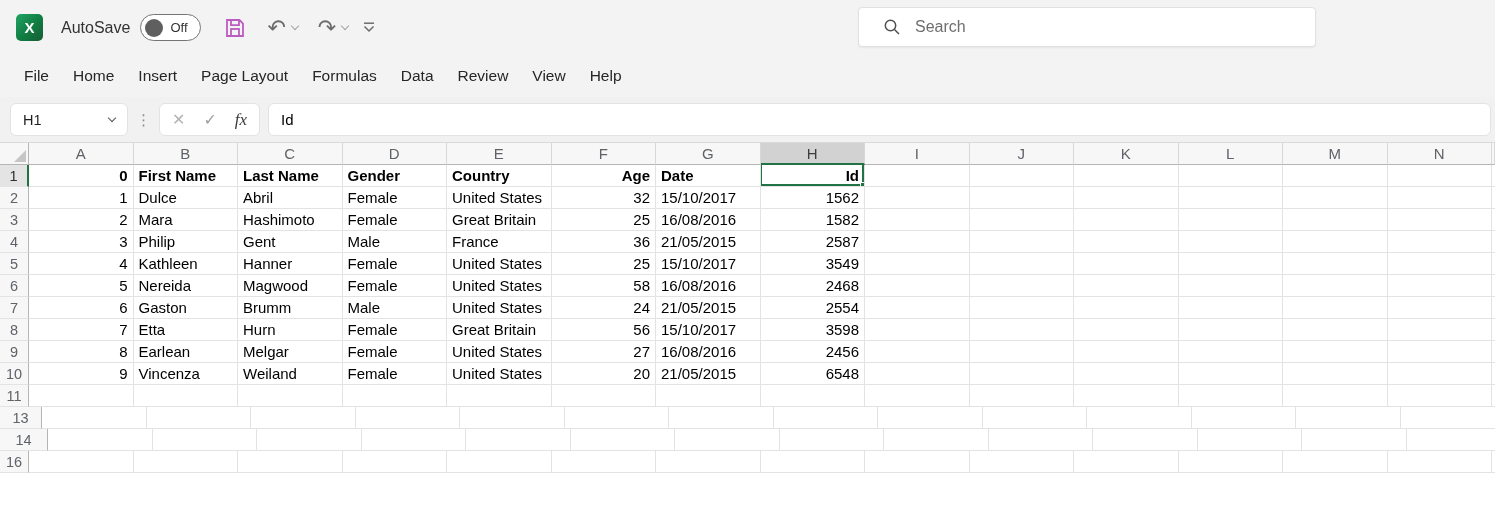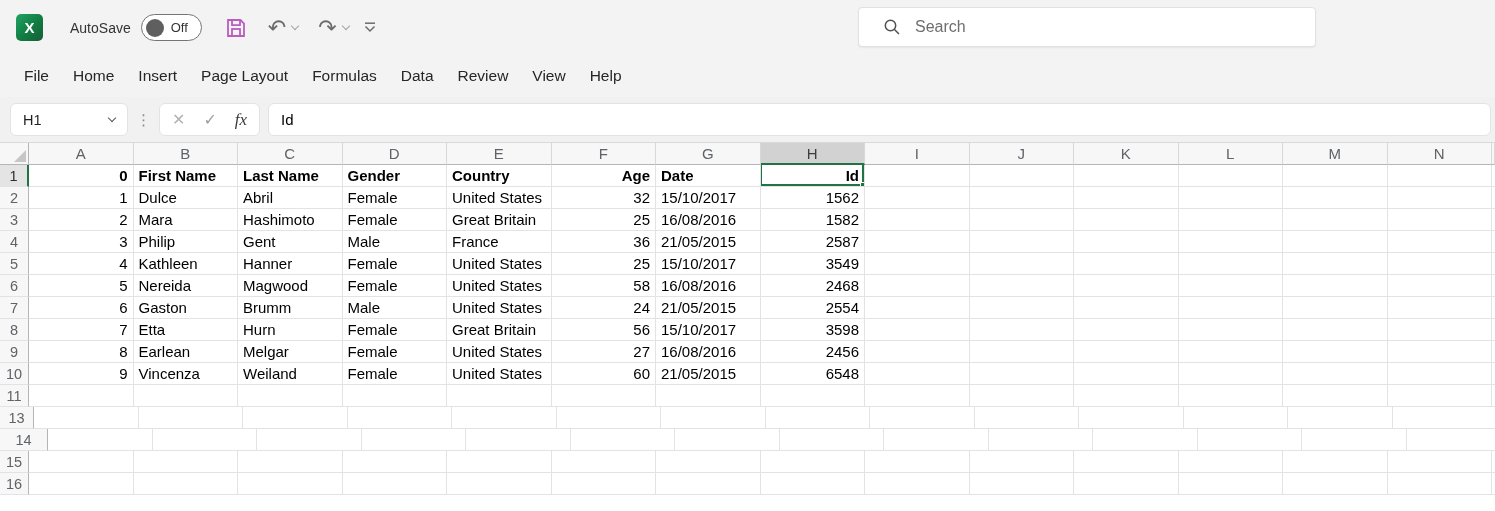--- a/index.html
+++ b/index.html
@@ -4,21 +4,21 @@
 <style>
   * { margin:0; padding:0; box-sizing:border-box; }
   html,body { width:1495px; height:511px; overflow:hidden;
     font-family:"Liberation Sans", sans-serif; background:#fff; }
 
   
   .titlebar { height:55px; background:#f3f3f3; display:flex; align-items:center; position:relative; }
   .excel-logo { width:27px; height:27px; margin-left:16px; border-radius:5px;
     background:linear-gradient(135deg,#21a366 0%,#107c41 55%,#185c37 100%);
     color:#fff; font-weight:bold; font-size:15px; display:flex; align-items:center; justify-content:center; }
-  .autosave-label { font-size:14px; color:#333; margin-left:27px; }
+  .autosave-label { font-size:16px; color:#333; margin-left:18px; }
   .toggle { margin-left:10px; width:61px; height:27px; border:1px solid #757575; border-radius:14px;
     background:#fff; display:flex; align-items:center; }
   .toggle-knob { width:18px; height:18px; border-radius:50%; background:#5f5f5f; margin-left:4px; }
   .toggle-state { font-size:13px; color:#333; margin-left:7px; }
   .save-ico { margin-left:22px; display:flex; }
   .qat-btn { margin-left:16px; display:flex; align-items:center; color:#6b6b6b; }
   .undo-glyph { font-size:22px; line-height:20px; color:#6b6b6b; font-family:"DejaVu Sans", sans-serif; }
   .chev { width:6px; height:6px; border-right:1.6px solid currentColor; border-bottom:1.6px solid currentColor;
     transform:rotate(45deg); display:inline-block; }
   .chev-sm { color:#a3a3a3; margin-left:6px; margin-top:-4px; }
@@ -334,21 +334,21 @@
       <div class="cell" style="width: 104.5px; flex: 0 0 auto;"></div>
       <div class="cell" style="flex: 1 1 0%;"></div>
     </div>
     <div class="grid-row">
       <div class="row-hdr" style="width: 29px; flex: 0 0 auto;">10</div>
       <div class="cell num" style="width: 104.5px; flex: 0 0 auto;">9</div>
       <div class="cell" style="width: 104.5px; flex: 0 0 auto;">Vincenza</div>
       <div class="cell" style="width: 104.5px; flex: 0 0 auto;">Weiland</div>
       <div class="cell" style="width: 104.5px; flex: 0 0 auto;">Female</div>
       <div class="cell" style="width: 104.5px; flex: 0 0 auto;">United States</div>
-      <div class="cell num" style="width: 104.5px; flex: 0 0 auto;">60</div>
+      <div class="cell num" style="width: 104.5px; flex: 0 0 auto;">20</div>
       <div class="cell" style="width: 104.5px; flex: 0 0 auto;">21/05/2015</div>
       <div class="cell num" style="width: 104.5px; flex: 0 0 auto;">6548</div>
       <div class="cell" style="width: 104.5px; flex: 0 0 auto;"></div>
       <div class="cell" style="width: 104.5px; flex: 0 0 auto;"></div>
       <div class="cell" style="width: 104.5px; flex: 0 0 auto;"></div>
       <div class="cell" style="width: 104.5px; flex: 0 0 auto;"></div>
       <div class="cell" style="width: 104.5px; flex: 0 0 auto;"></div>
       <div class="cell" style="width: 104.5px; flex: 0 0 auto;"></div>
       <div class="cell" style="flex: 1 1 0%;"></div>
     </div>
@@ -364,21 +364,21 @@
       <div class="cell" style="width: 104.5px; flex: 0 0 auto;"></div>
       <div class="cell" style="width: 104.5px; flex: 0 0 auto;"></div>
       <div class="cell" style="width: 104.5px; flex: 0 0 auto;"></div>
       <div class="cell" style="width: 104.5px; flex: 0 0 auto;"></div>
       <div class="cell" style="width: 104.5px; flex: 0 0 auto;"></div>
       <div class="cell" style="width: 104.5px; flex: 0 0 auto;"></div>
       <div class="cell" style="width: 104.5px; flex: 0 0 auto;"></div>
       <div class="cell" style="flex: 1 1 0%;"></div>
     </div>
     <div class="grid-row">
-      <div class="row-hdr" style="width: 34px; flex: 0 0 auto;">13</div>
+      <div class="row-hdr" style="width: 42px; flex: 0 0 auto;">13</div>
       <div class="cell" style="width: 104.5px; flex: 0 0 auto;"></div>
       <div class="cell" style="width: 104.5px; flex: 0 0 auto;"></div>
       <div class="cell" style="width: 104.5px; flex: 0 0 auto;"></div>
       <div class="cell" style="width: 104.5px; flex: 0 0 auto;"></div>
       <div class="cell" style="width: 104.5px; flex: 0 0 auto;"></div>
       <div class="cell" style="width: 104.5px; flex: 0 0 auto;"></div>
       <div class="cell" style="width: 104.5px; flex: 0 0 auto;"></div>
       <div class="cell" style="width: 104.5px; flex: 0 0 auto;"></div>
       <div class="cell" style="width: 104.5px; flex: 0 0 auto;"></div>
       <div class="cell" style="width: 104.5px; flex: 0 0 auto;"></div>
@@ -400,38 +400,20 @@
       <div class="cell" style="width: 104.5px; flex: 0 0 auto;"></div>
       <div class="cell" style="width: 104.5px; flex: 0 0 auto;"></div>
       <div class="cell" style="width: 104.5px; flex: 0 0 auto;"></div>
       <div class="cell" style="width: 104.5px; flex: 0 0 auto;"></div>
       <div class="cell" style="width: 104.5px; flex: 0 0 auto;"></div>
       <div class="cell" style="width: 104.5px; flex: 0 0 auto;"></div>
       <div class="cell" style="width: 104.5px; flex: 0 0 auto;"></div>
       <div class="cell" style="flex: 1 1 0%;"></div>
     </div>
     <div class="grid-row">
-      <div class="row-hdr" style="width: 29px; flex: 0 0 auto;">15</div>
-      <div class="cell" style="width: 104.5px; flex: 0 0 auto;"></div>
-      <div class="cell" style="width: 104.5px; flex: 0 0 auto;"></div>
-      <div class="cell" style="width: 104.5px; flex: 0 0 auto;"></div>
-      <div class="cell" style="width: 104.5px; flex: 0 0 auto;"></div>
-      <div class="cell" style="width: 104.5px; flex: 0 0 auto;"></div>
-      <div class="cell" style="width: 104.5px; flex: 0 0 auto;"></div>
-      <div class="cell" style="width: 104.5px; flex: 0 0 auto;"></div>
-      <div class="cell" style="width: 104.5px; flex: 0 0 auto;"></div>
-      <div class="cell" style="width: 104.5px; flex: 0 0 auto;"></div>
-      <div class="cell" style="width: 104.5px; flex: 0 0 auto;"></div>
-      <div class="cell" style="width: 104.5px; flex: 0 0 auto;"></div>
-      <div class="cell" style="width: 104.5px; flex: 0 0 auto;"></div>
-      <div class="cell" style="width: 104.5px; flex: 0 0 auto;"></div>
-      <div class="cell" style="width: 104.5px; flex: 0 0 auto;"></div>
-      <div class="cell" style="flex: 1 1 0%;"></div>
-    </div>
-    <div class="grid-row">
       <div class="row-hdr" style="width: 29px; flex: 0 0 auto;">16</div>
       <div class="cell" style="width: 104.5px; flex: 0 0 auto;"></div>
       <div class="cell" style="width: 104.5px; flex: 0 0 auto;"></div>
       <div class="cell" style="width: 104.5px; flex: 0 0 auto;"></div>
       <div class="cell" style="width: 104.5px; flex: 0 0 auto;"></div>
       <div class="cell" style="width: 104.5px; flex: 0 0 auto;"></div>
       <div class="cell" style="width: 104.5px; flex: 0 0 auto;"></div>
       <div class="cell" style="width: 104.5px; flex: 0 0 auto;"></div>
       <div class="cell" style="width: 104.5px; flex: 0 0 auto;"></div>
       <div class="cell" style="width: 104.5px; flex: 0 0 auto;"></div>

